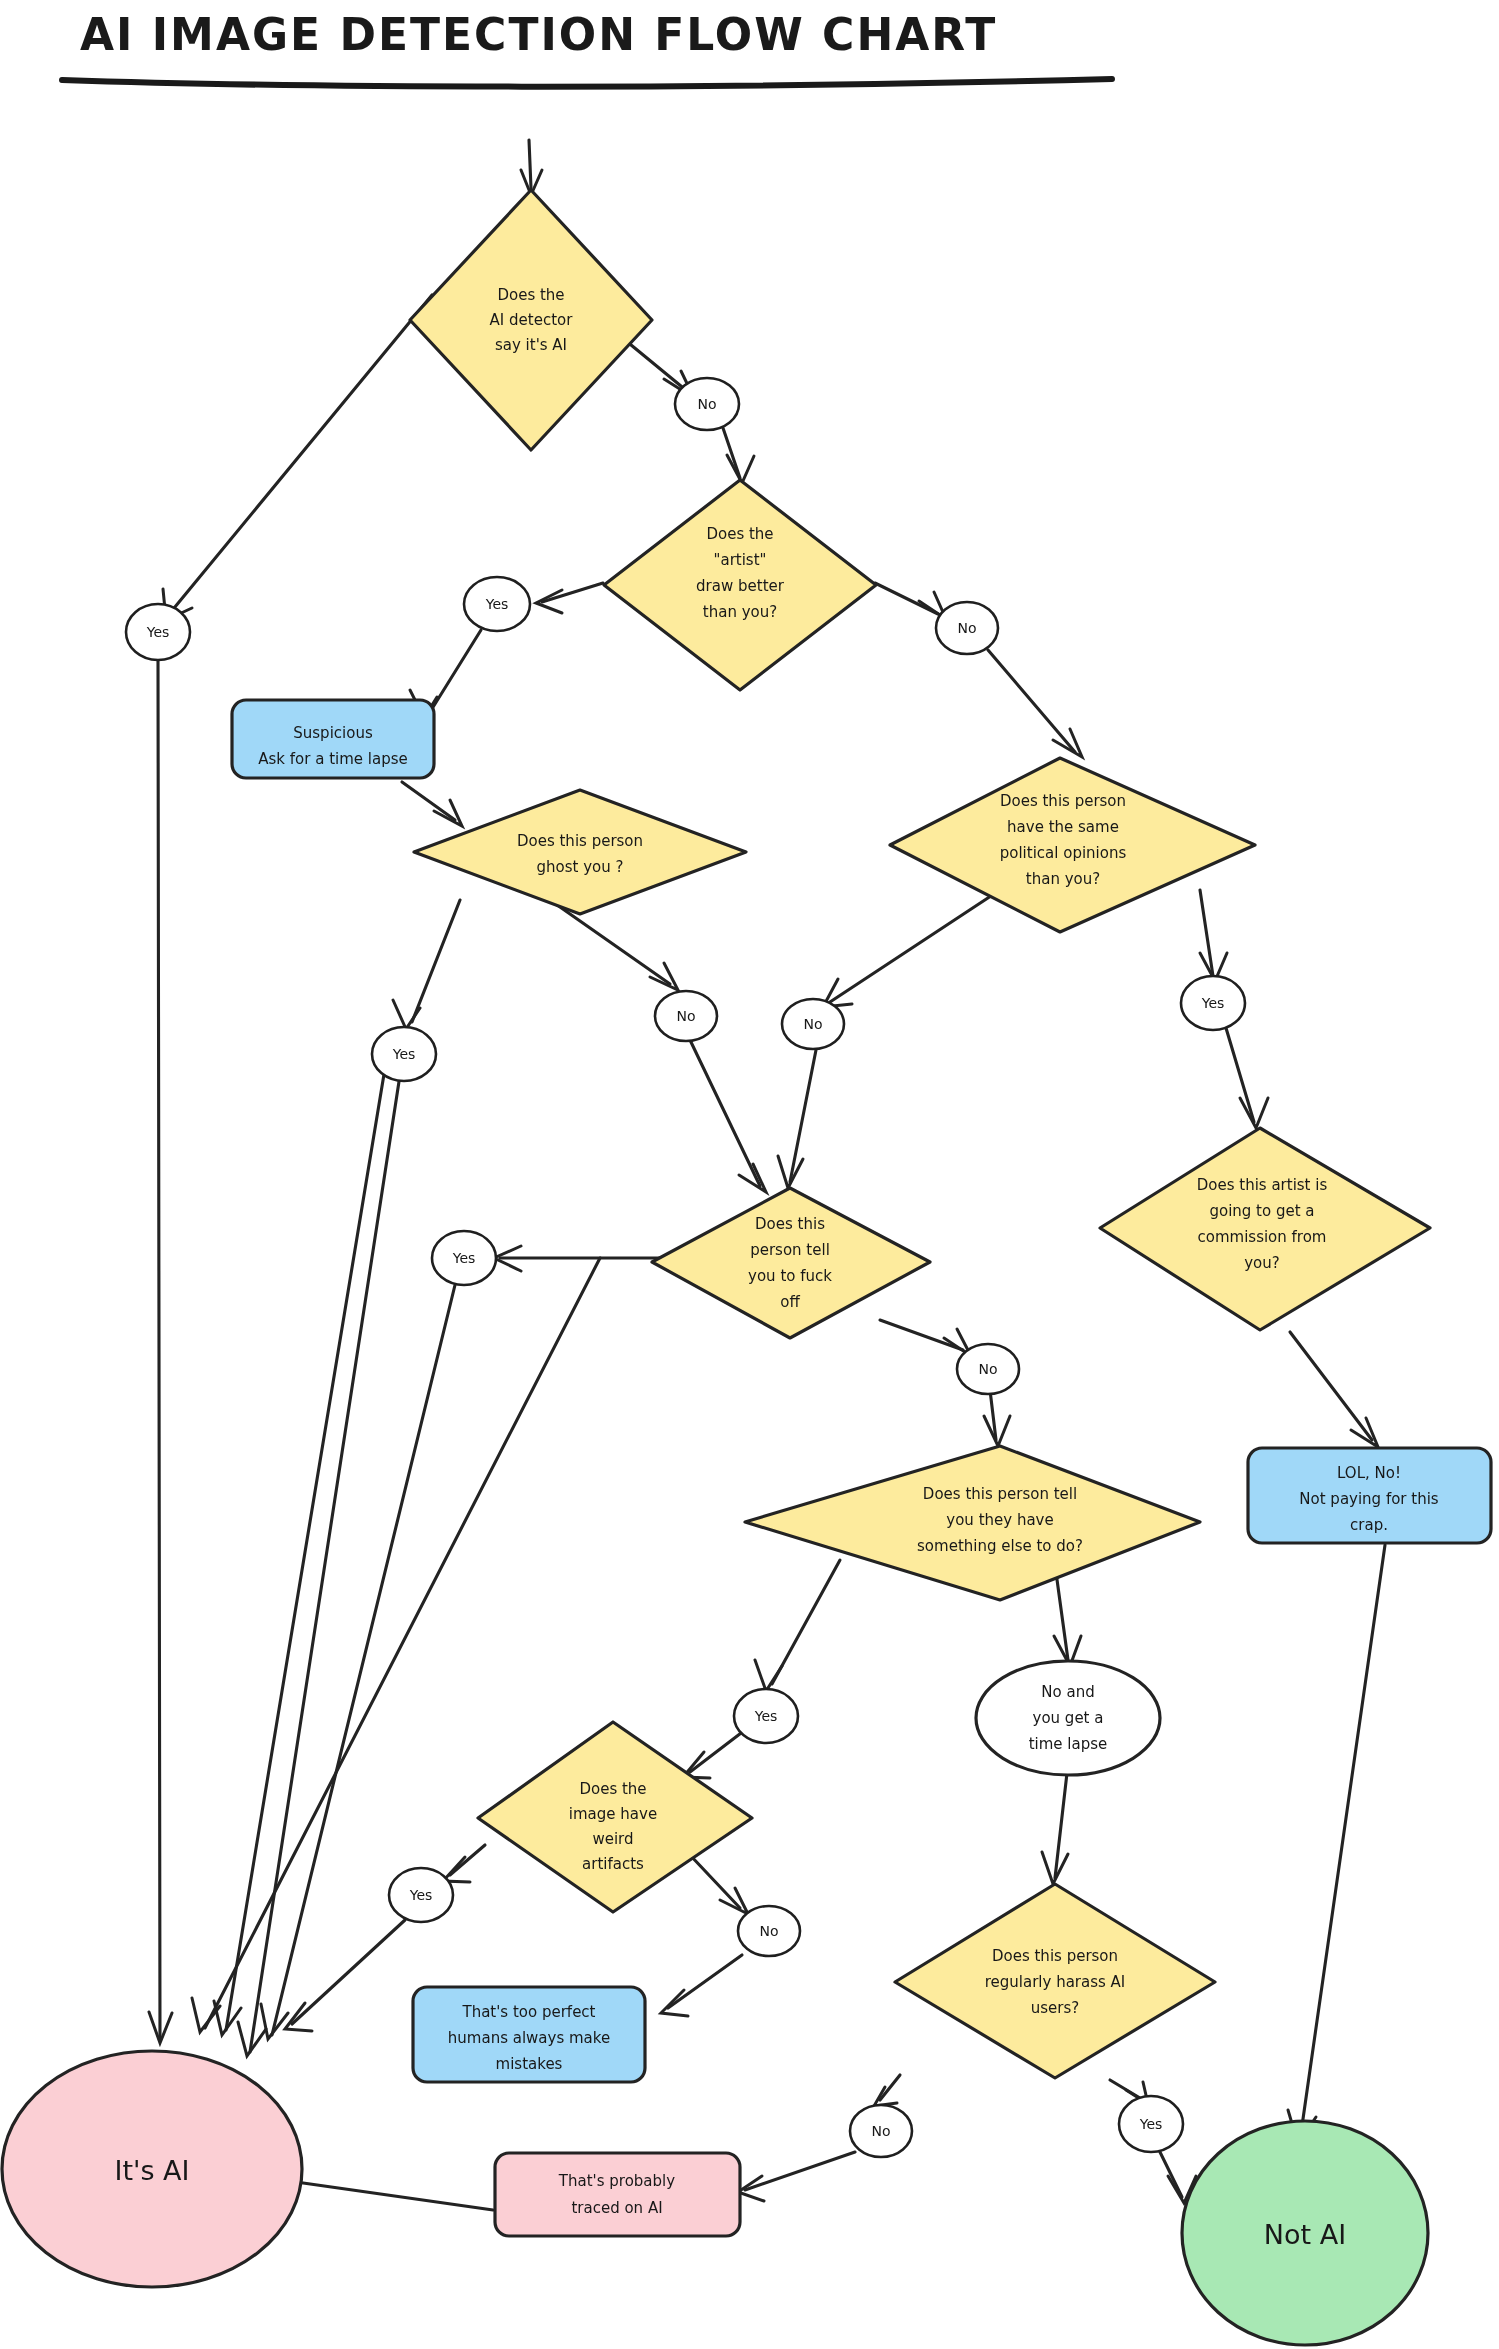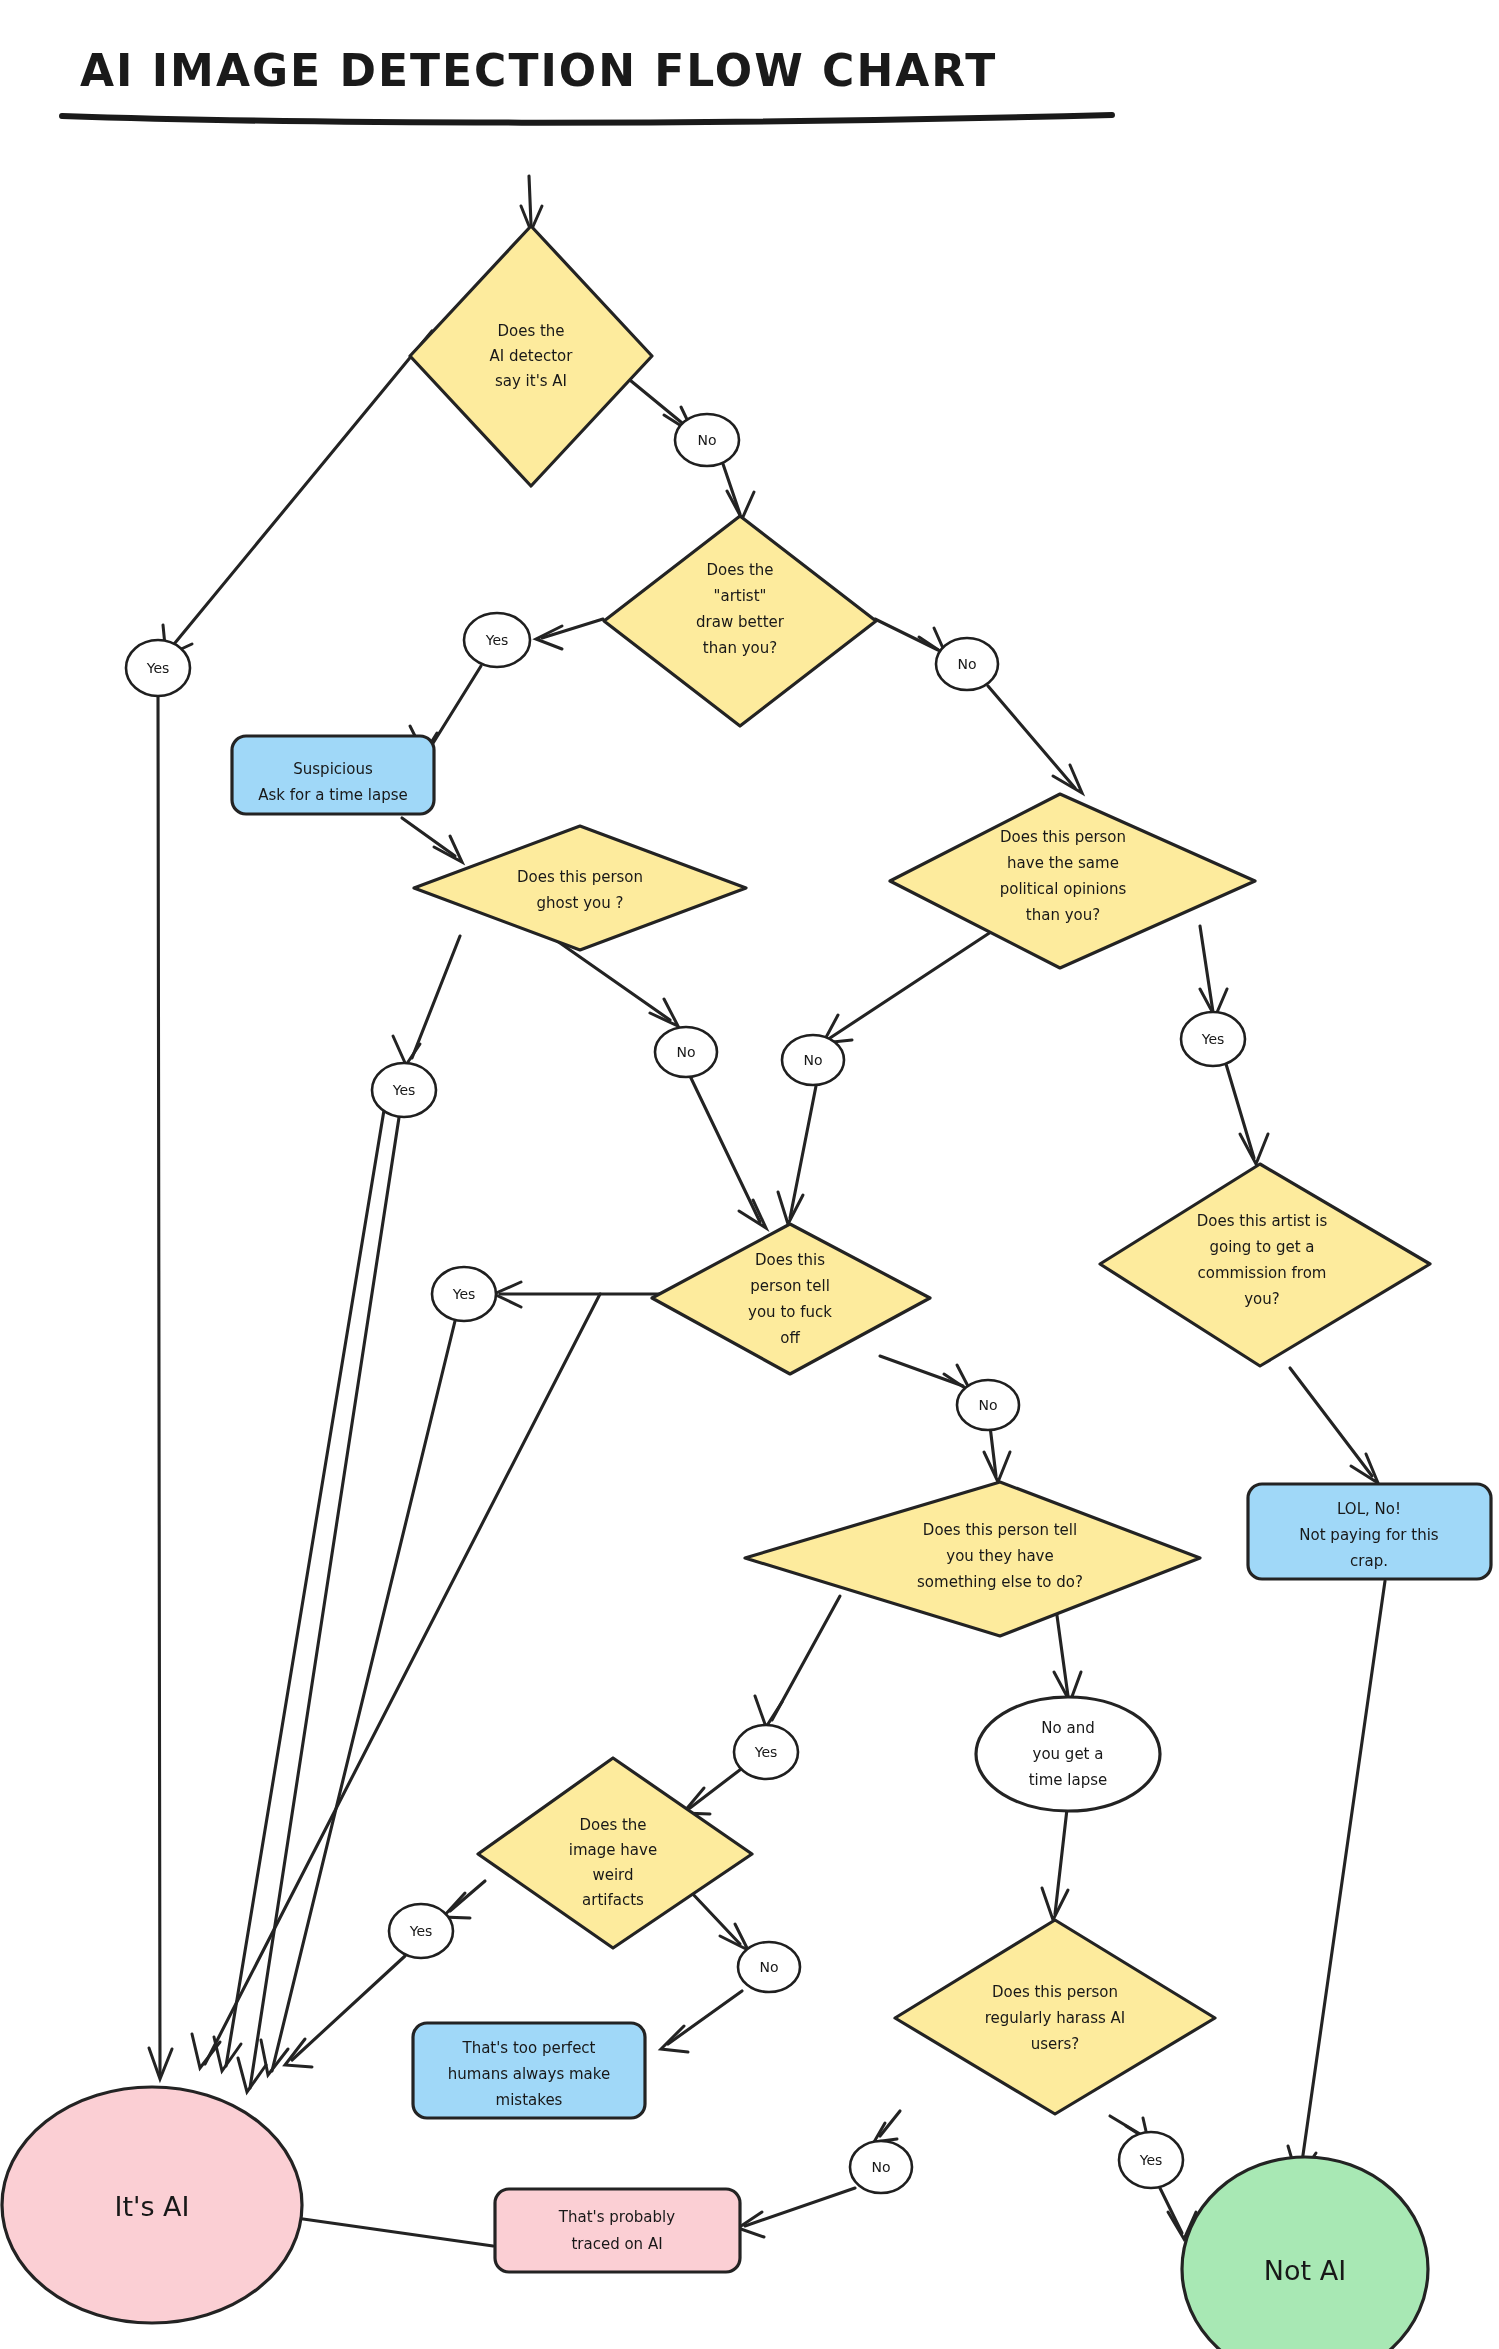--- a/index.html
+++ b/index.html
@@ -10,21 +10,20 @@
   body {
     width: 1499px;
     height: 2349px;
     font-family: "DejaVu Sans", sans-serif;
     overflow: hidden;
     position: relative;
   }
   #chart-root {
     position: absolute;
     inset: 0;
-    margin-top: 36px;
   }
   svg#flow {
     display: block;
     width: 1499px;
     height: 2349px;
   }
   .title-text {
     font-family: "DejaVu Sans", sans-serif;
     font-size: 44px;
     font-weight: bold;

